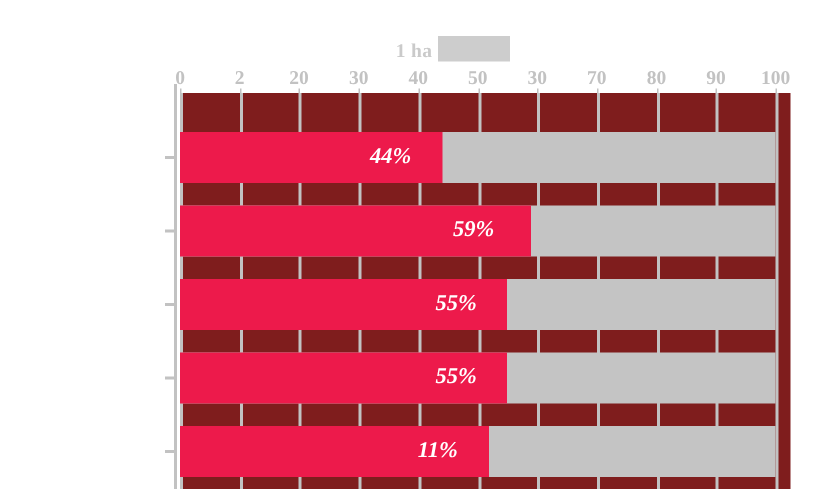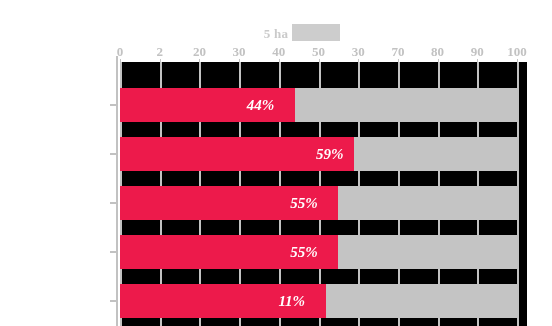--- a/index.html
+++ b/index.html
@@ -70,21 +70,21 @@
     background: #c2c2c2;
   }
 
   
   #plot {
     position: absolute;
     left: 120px;
     top: 62px;
     width: 407px;
     height: 264px;
-    background: #000000;
+    background: #7f1d1d;
     overflow: hidden;
   }
   .gridline {
     position: absolute;
     top: 0;
     width: 2px;
     height: 264px;
     background: #c2c2c2;
   }
   #axis-left {
@@ -134,21 +134,21 @@
     color: #ffffff;
     white-space: nowrap;
   }
 </style>
 </head>
 <body>
 
 <div id="stage">
 
   <div id="chart-title">
-    <span>5              ha</span>
+    <span>1              ha</span>
     <span class="tl-mask"></span>
   </div>
 
   <div id="axis">
       <div class="tick-label" style="left: 120px;">0</div>
       <div class="tick-mark" style="left: 120px;"></div>
       <div class="tick-label" style="left: 159.7px;">2</div>
       <div class="tick-mark" style="left: 159.7px;"></div>
       <div class="tick-label" style="left: 199.4px; text-align: right;">20</div>
       <div class="tick-mark" style="left: 199.4px;"></div>
@@ -185,21 +185,21 @@
       <div class="gridline" style="left: 357.3px;"></div>
       <div class="gridline" style="left: 397px;"></div>
       <div class="bar-row" style="top: 26px; height: 34px;">
         <div class="bar-track" style="width: 397px;"></div>
         <div class="bar-value" style="width: 174.68px;"></div>
         <div class="bar-label" style="left: 126.68px;">44%</div>
       </div>
       <div class="bar-row" style="top: 75px; height: 34px;">
         <div class="bar-track" style="width: 397px;"></div>
         <div class="bar-value" style="width: 234.23px;"></div>
-        <div class="bar-label" style="left: 196px;">59%</div>
+        <div class="bar-label" style="left: 182px;">59%</div>
       </div>
       <div class="bar-row" style="top: 124px; height: 34px;">
         <div class="bar-track" style="width: 397px;"></div>
         <div class="bar-value" style="width: 218.35px;"></div>
         <div class="bar-label" style="left: 170.35px;">55%</div>
       </div>
       <div class="bar-row" style="top: 173px; height: 34px;">
         <div class="bar-track" style="width: 397px;"></div>
         <div class="bar-value" style="width: 218.35px;"></div>
         <div class="bar-label" style="left: 170.35px;">55%</div>

